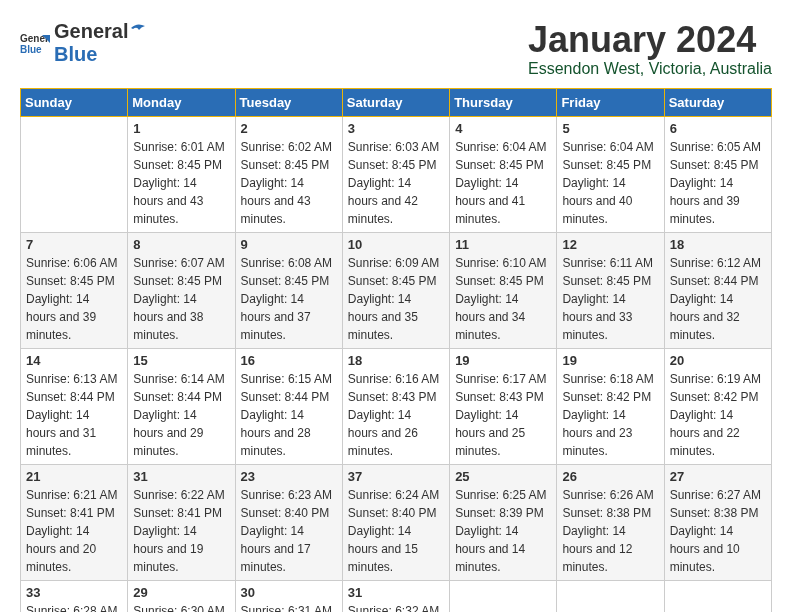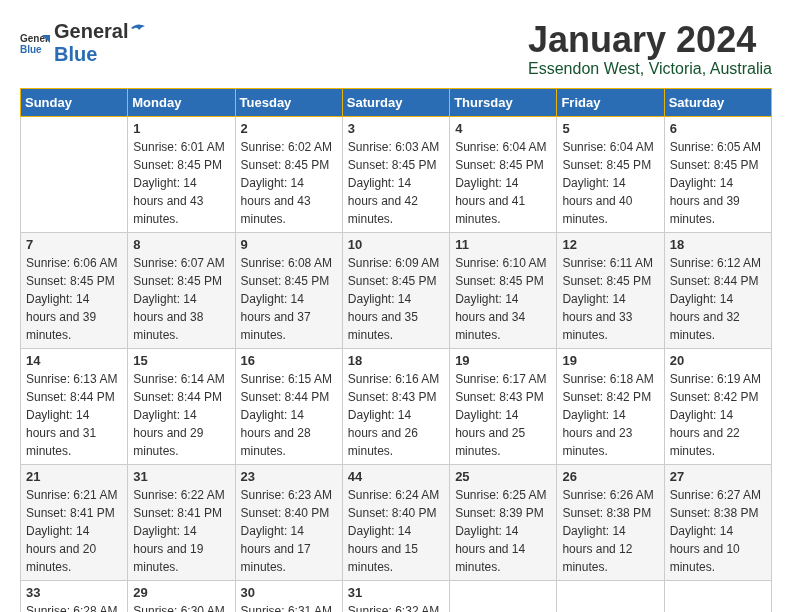--- a/index.html
+++ b/index.html
@@ -214,21 +214,21 @@
         </td>
         <td>
           <span class="day-number">31</span>
           <div class="day-info">Sunrise: 6:22 AM<br>Sunset: 8:41 PM<br>Daylight: 14 hours and 19 minutes.</div>
         </td>
         <td>
           <span class="day-number">23</span>
           <div class="day-info">Sunrise: 6:23 AM<br>Sunset: 8:40 PM<br>Daylight: 14 hours and 17 minutes.</div>
         </td>
         <td>
-          <span class="day-number">44</span>
+          <span class="day-number">37</span>
           <div class="day-info">Sunrise: 6:24 AM<br>Sunset: 8:40 PM<br>Daylight: 14 hours and 15 minutes.</div>
         </td>
         <td>
           <span class="day-number">25</span>
           <div class="day-info">Sunrise: 6:25 AM<br>Sunset: 8:39 PM<br>Daylight: 14 hours and 14 minutes.</div>
         </td>
         <td>
           <span class="day-number">26</span>
           <div class="day-info">Sunrise: 6:26 AM<br>Sunset: 8:38 PM<br>Daylight: 14 hours and 12 minutes.</div>
         </td>

